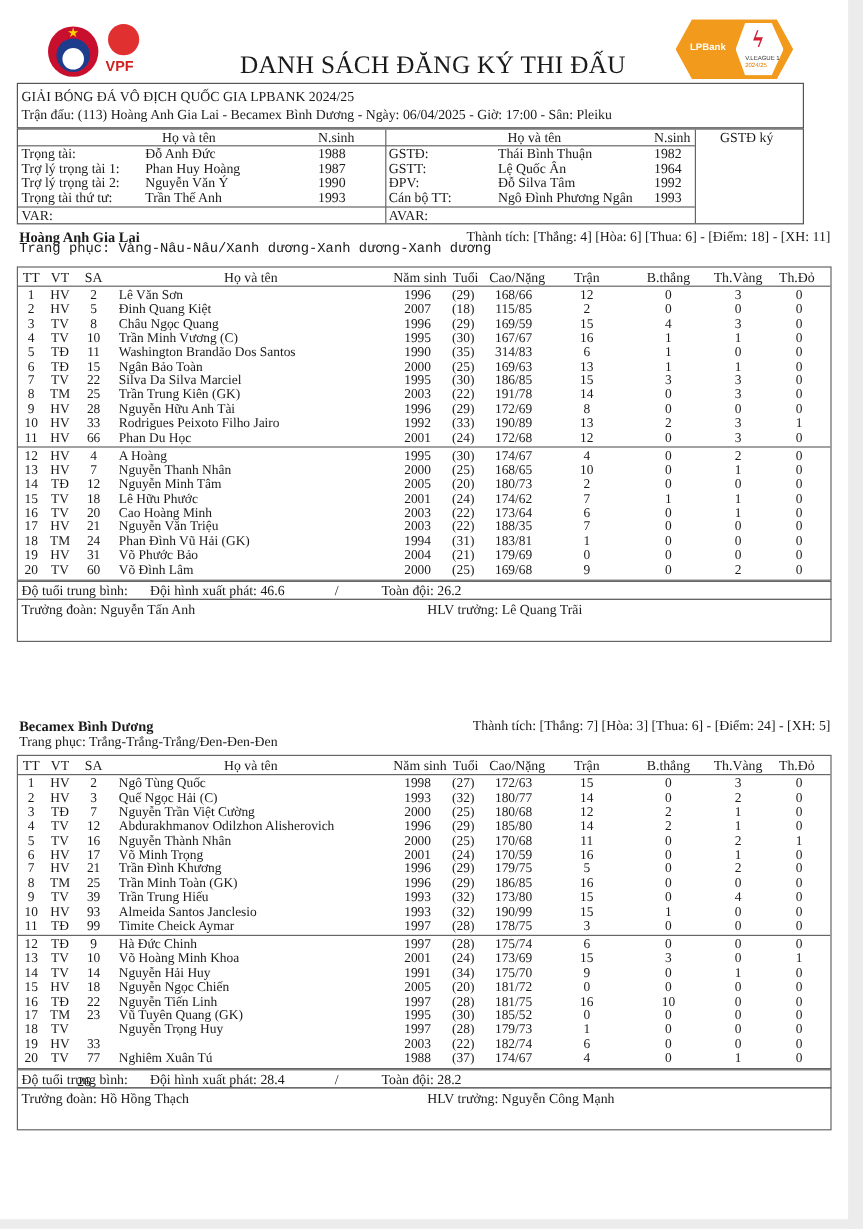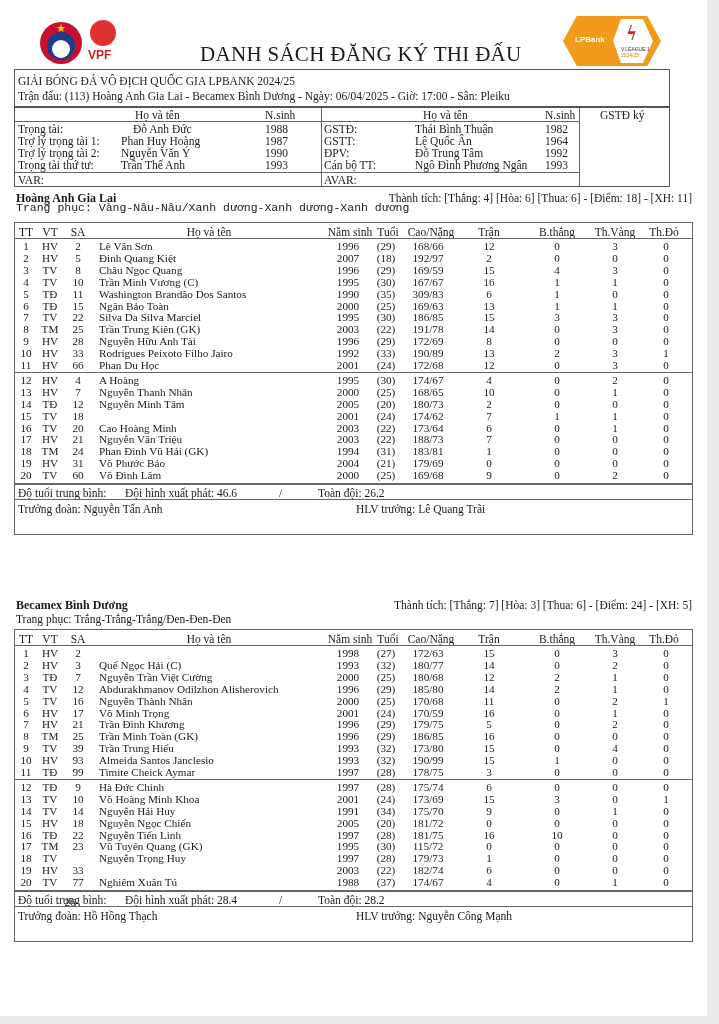--- a/index.html
+++ b/index.html
@@ -68,21 +68,21 @@
     <div class="hline" style="left:306px;top:13px;width:258px;"></div>
     <div class="hline" style="left:0;top:64px;width:564px;"></div>
     <div class="t" style="left:120px;top:1px;">Họ và tên</div>
     <div class="t" style="left:250px;top:1px;">N.sinh</div>
     <div class="t" style="left:408px;top:1px;">Họ và tên</div>
     <div class="t" style="left:530px;top:1px;">N.sinh</div>
     <div class="t" style="left:585px;top:1px;">GSTĐ ký</div>
     <div id="off-left">
         <div>
           <div class="t" style="left: 3px; top: 15px;">Trọng tài:</div>
-          <div class="t" style="left: 118px; top: 15px;">Đỗ Anh Đức</div>
+          <div class="t" style="left: 106px; top: 15px;">Đỗ Anh Đức</div>
           <div class="t" style="left: 250px; top: 15px;">1988</div>
         </div>
         <div>
           <div class="t" style="left: 3px; top: 27px;">Trợ lý trọng tài 1:</div>
           <div class="t" style="left: 106px; top: 27px;">Phan Huy Hoàng</div>
           <div class="t" style="left: 250px; top: 27px;">1987</div>
         </div>
         <div>
           <div class="t" style="left: 3px; top: 39px;">Trợ lý trọng tài 2:</div>
           <div class="t" style="left: 106px; top: 39px;">Nguyễn Văn Ý</div>
@@ -100,21 +100,21 @@
           <div class="t" style="left: 400px; top: 15px;">Thái Bình Thuận</div>
           <div class="t" style="left: 530px; top: 15px;">1982</div>
         </div>
         <div>
           <div class="t" style="left: 309px; top: 27px;">GSTT:</div>
           <div class="t" style="left: 400px; top: 27px;">Lệ Quốc Ân</div>
           <div class="t" style="left: 530px; top: 27px;">1964</div>
         </div>
         <div>
           <div class="t" style="left: 309px; top: 39px;">ĐPV:</div>
-          <div class="t" style="left: 400px; top: 39px;">Đỗ Trung Tâm</div>
+          <div class="t" style="left: 400px; top: 39px;">Đỗ Silva Tâm</div>
           <div class="t" style="left: 530px; top: 39px;">1992</div>
         </div>
         <div>
           <div class="t" style="left: 309px; top: 51px;">Cán bộ TT:</div>
           <div class="t" style="left: 400px; top: 51px;">Ngô Đình Phương Ngân</div>
           <div class="t" style="left: 530px; top: 51px;">1993</div>
         </div>
       </div>
     <div class="t" style="left:3px;top:66px;">VAR:</div>
     <div class="t" style="left:309px;top:66px;">AVAR:</div>
@@ -150,21 +150,21 @@
           <span class="c" style="left:578px;width:44px;">3</span>
           <span class="c" style="left:636px;width:30px;">0</span>
         </div>
         <div class="row" style="top:28.9px;width:677px;">
           <span class="c" style="left:4px;width:14px;">2</span>
           <span class="c" style="left:22px;width:26px;">HV</span>
           <span class="c" style="left:52px;width:22px;">5</span>
           <span class="" style="left:84px;width:260px;">Đinh Quang Kiệt</span>
           <span class="c" style="left:312px;width:42px;">2007</span>
           <span class="c" style="left:356px;width:30px;">(18)</span>
-          <span class="c" style="left:388px;width:50px;">192/97</span>
+          <span class="c" style="left:388px;width:50px;">115/85</span>
           <span class="c" style="left:460px;width:28px;">2</span>
           <span class="c" style="left:525px;width:34px;">0</span>
           <span class="c" style="left:578px;width:44px;">0</span>
           <span class="c" style="left:636px;width:30px;">0</span>
         </div>
         <div class="row" style="top:40.8px;width:677px;">
           <span class="c" style="left:4px;width:14px;">3</span>
           <span class="c" style="left:22px;width:26px;">TV</span>
           <span class="c" style="left:52px;width:22px;">8</span>
           <span class="" style="left:84px;width:260px;">Châu Ngọc Quang</span>
@@ -189,21 +189,21 @@
           <span class="c" style="left:578px;width:44px;">1</span>
           <span class="c" style="left:636px;width:30px;">0</span>
         </div>
         <div class="row" style="top:64.6px;width:677px;">
           <span class="c" style="left:4px;width:14px;">5</span>
           <span class="c" style="left:22px;width:26px;">TĐ</span>
           <span class="c" style="left:52px;width:22px;">11</span>
           <span class="" style="left:84px;width:260px;">Washington Brandão Dos Santos</span>
           <span class="c" style="left:312px;width:42px;">1990</span>
           <span class="c" style="left:356px;width:30px;">(35)</span>
-          <span class="c" style="left:388px;width:50px;">309/83</span>
+          <span class="c" style="left:388px;width:50px;">314/83</span>
           <span class="c" style="left:460px;width:28px;">6</span>
           <span class="c" style="left:525px;width:34px;">1</span>
           <span class="c" style="left:578px;width:44px;">0</span>
           <span class="c" style="left:636px;width:30px;">0</span>
         </div>
         <div class="row" style="top:76.5px;width:677px;">
           <span class="c" style="left:4px;width:14px;">6</span>
           <span class="c" style="left:22px;width:26px;">TĐ</span>
           <span class="c" style="left:52px;width:22px;">15</span>
           <span class="" style="left:84px;width:260px;">Ngân Bảo Toàn</span>
@@ -317,20 +317,21 @@
           <span class="c" style="left:388px;width:50px;">180/73</span>
           <span class="c" style="left:460px;width:28px;">2</span>
           <span class="c" style="left:525px;width:34px;">0</span>
           <span class="c" style="left:578px;width:44px;">0</span>
           <span class="c" style="left:636px;width:30px;">0</span>
         </div>
         <div class="row" style="top:186.6px;width:677px;">
           <span class="c" style="left:4px;width:14px;">15</span>
           <span class="c" style="left:22px;width:26px;">TV</span>
           <span class="c" style="left:52px;width:22px;">18</span>
+          <span class="" style="left:84px;width:260px;">Lê Hữu Phước</span>
           <span class="c" style="left:312px;width:42px;">2001</span>
           <span class="c" style="left:356px;width:30px;">(24)</span>
           <span class="c" style="left:388px;width:50px;">174/62</span>
           <span class="c" style="left:460px;width:28px;">7</span>
           <span class="c" style="left:525px;width:34px;">1</span>
           <span class="c" style="left:578px;width:44px;">1</span>
           <span class="c" style="left:636px;width:30px;">0</span>
         </div>
         <div class="row" style="top:198.5px;width:677px;">
           <span class="c" style="left:4px;width:14px;">16</span>
@@ -345,21 +346,21 @@
           <span class="c" style="left:578px;width:44px;">1</span>
           <span class="c" style="left:636px;width:30px;">0</span>
         </div>
         <div class="row" style="top:210.4px;width:677px;">
           <span class="c" style="left:4px;width:14px;">17</span>
           <span class="c" style="left:22px;width:26px;">HV</span>
           <span class="c" style="left:52px;width:22px;">21</span>
           <span class="" style="left:84px;width:260px;">Nguyễn Văn Triệu</span>
           <span class="c" style="left:312px;width:42px;">2003</span>
           <span class="c" style="left:356px;width:30px;">(22)</span>
-          <span class="c" style="left:388px;width:50px;">188/73</span>
+          <span class="c" style="left:388px;width:50px;">188/35</span>
           <span class="c" style="left:460px;width:28px;">7</span>
           <span class="c" style="left:525px;width:34px;">0</span>
           <span class="c" style="left:578px;width:44px;">0</span>
           <span class="c" style="left:636px;width:30px;">0</span>
         </div>
         <div class="row" style="top:222.3px;width:677px;">
           <span class="c" style="left:4px;width:14px;">18</span>
           <span class="c" style="left:22px;width:26px;">TM</span>
           <span class="c" style="left:52px;width:22px;">24</span>
           <span class="" style="left:84px;width:260px;">Phan Đình Vũ Hải (GK)</span>
@@ -423,20 +424,21 @@
         <div class="t c" style="left:388px;width:56px;top:3px;">Cao/Nặng</div>
         <div class="t c" style="left:460px;width:28px;top:3px;">Trận</div>
         <div class="t c" style="left:516px;width:52px;top:3px;">B.thắng</div>
         <div class="t c" style="left:576px;width:48px;top:3px;">Th.Vàng</div>
         <div class="t c" style="left:630px;width:38px;top:3px;">Th.Đỏ</div>
         <div class="hline" style="left:0;top:15px;width:677px;"></div>
         <div class="row" style="top:17px;width:677px;">
           <span class="c" style="left:4px;width:14px;">1</span>
           <span class="c" style="left:22px;width:26px;">HV</span>
           <span class="c" style="left:52px;width:22px;">2</span>
+          <span class="" style="left:84px;width:260px;">Ngô Tùng Quốc</span>
           <span class="c" style="left:312px;width:42px;">1998</span>
           <span class="c" style="left:356px;width:30px;">(27)</span>
           <span class="c" style="left:388px;width:50px;">172/63</span>
           <span class="c" style="left:460px;width:28px;">15</span>
           <span class="c" style="left:525px;width:34px;">0</span>
           <span class="c" style="left:578px;width:44px;">3</span>
           <span class="c" style="left:636px;width:30px;">0</span>
         </div>
         <div class="row" style="top:28.9px;width:677px;">
           <span class="c" style="left:4px;width:14px;">2</span>
@@ -634,21 +636,21 @@
           <span class="c" style="left:578px;width:44px;">0</span>
           <span class="c" style="left:636px;width:30px;">0</span>
         </div>
         <div class="row" style="top:210.4px;width:677px;">
           <span class="c" style="left:4px;width:14px;">17</span>
           <span class="c" style="left:22px;width:26px;">TM</span>
           <span class="c" style="left:52px;width:22px;">23</span>
           <span class="" style="left:84px;width:260px;">Vũ Tuyên Quang (GK)</span>
           <span class="c" style="left:312px;width:42px;">1995</span>
           <span class="c" style="left:356px;width:30px;">(30)</span>
-          <span class="c" style="left:388px;width:50px;">115/72</span>
+          <span class="c" style="left:388px;width:50px;">185/52</span>
           <span class="c" style="left:460px;width:28px;">0</span>
           <span class="c" style="left:525px;width:34px;">0</span>
           <span class="c" style="left:578px;width:44px;">0</span>
           <span class="c" style="left:636px;width:30px;">0</span>
         </div>
         <div class="row" style="top:222.3px;width:677px;">
           <span class="c" style="left:4px;width:14px;">18</span>
           <span class="c" style="left:22px;width:26px;">TV</span>
           <span class="c" style="left:44px;width:22px;margin-top:44px;">26</span>
           <span class="" style="left:84px;width:260px;">Nguyễn Trọng Huy</span>

